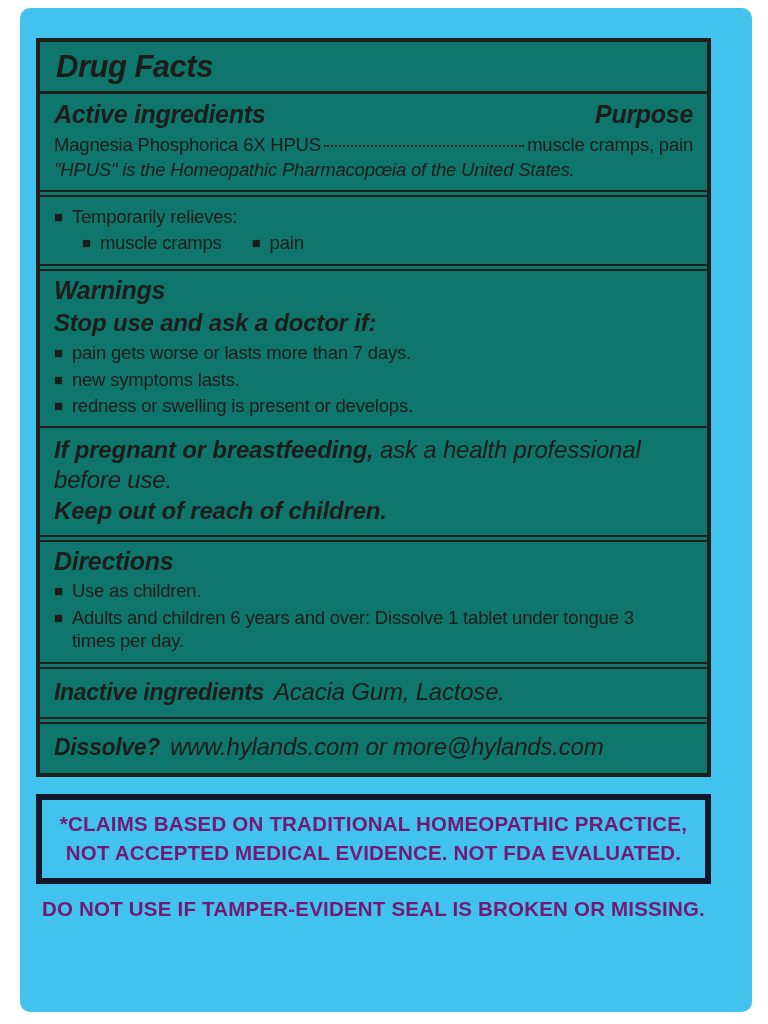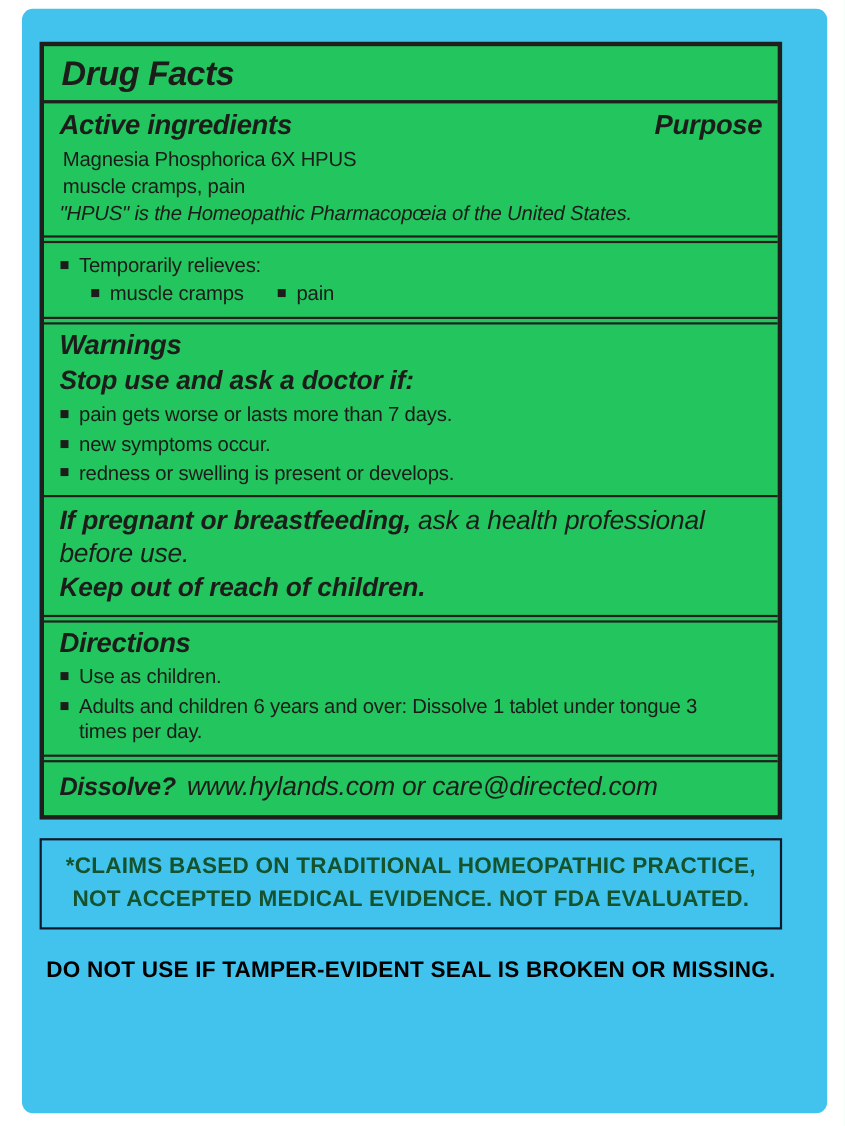--- a/index.html
+++ b/index.html
@@ -20,21 +20,21 @@
     border-radius: 10px;
   }
   .content {
     position: absolute;
     left: 16px; top: 30px;
     width: 675px;
   }
 
   
   .panel {
-    background: #22c55e;
+    background: #0f766e;
     border: 4px solid #1f1f1d;
   }
   .sec { padding: 5px 14px 9px 14px; }
   .sec + .sec { border-top: 7px double #1f1f1d; }
 
   .title {
     font-size: 31px;
     font-weight: bold;
     font-style: italic;
     letter-spacing: -0.5px;
@@ -47,21 +47,21 @@
     font-size: 25px;
     font-weight: bold;
     font-style: italic;
     letter-spacing: -0.3px;
     margin-bottom: 3px;
   }
   .heads-row { display: flex; justify-content: space-between; align-items: baseline; }
 
   .body-txt { font-size: 24px; line-height: 1.27; letter-spacing: -0.2px; font-style: italic; }
 
-  .leader-row { display: flex; align-items: baseline; font-size: 18.5px; letter-spacing: -0.2px; margin-top: 2px; flex-direction: column; }
+  .leader-row { display: flex; align-items: baseline; font-size: 18.5px; letter-spacing: -0.2px; margin-top: 2px; }
   .leader-dots {
     flex: 1;
     border-bottom: 2px dotted #1c1c1a;
     margin: 0 3px;
     transform: translateY(-4px);
   }
   .footnote { font-style: italic; font-size: 18.5px; letter-spacing: -0.2px; margin-top: 3px; }
 
   .row { display: flex; gap: 9px; font-size: 18.5px; line-height: 1.27; letter-spacing: -0.2px; margin-top: 3px; }
   .row .b { flex: 0 0 auto; font-size: 15px; line-height: 1.55; }
@@ -76,33 +76,33 @@
     font-weight: bold;
     font-style: italic;
     letter-spacing: -0.3px;
     margin-right: 10px;
     white-space: nowrap;
   }
 
   
   .claims-box {
     margin-top: 17px;
-    border: 2px solid #0f172a;
+    border: 6px solid #0f172a;
     padding: 9px 6px 10px 6px;
     text-align: center;
-    color: #14532d;
+    color: #701a75;
     font-weight: bold;
     font-size: 20.5px;
     line-height: 1.45;
     letter-spacing: 0.2px;
   }
   .tamper {
-    margin-top: 25px;
+    margin-top: 13px;
     text-align: center;
-    color: #000000;
+    color: #701a75;
     font-weight: bold;
     font-size: 20.5px;
     letter-spacing: 0.2px;
   }
 </style>
 </head>
 <body>
 
 <div class="card">
   <div class="content">
@@ -143,21 +143,21 @@
 
       <div class="sec">
         <div class="h2">Warnings</div>
         <div class="body-txt bold">Stop use and ask a doctor if:</div>
         <div class="row">
           <span class="b">■</span>
           <span>pain gets worse or lasts more than 7 days.</span>
         </div>
         <div class="row">
           <span class="b">■</span>
-          <span>new symptoms occur.</span>
+          <span>new symptoms lasts.</span>
         </div>
         <div class="row">
           <span class="b">■</span>
           <span>redness or swelling is present or develops.</span>
         </div>
         <hr class="mid-rule">
         <div class="body-txt">
           <span class="bold">If pregnant or breastfeeding,</span><span> ask a health professional before use.</span>
         </div>
         <div class="body-txt bold">Keep out of reach of children.</div>
@@ -168,24 +168,28 @@
         <div class="row">
           <span class="b">■</span>
           <span>Use as children.</span>
         </div>
         <div class="row">
           <span class="b">■</span>
           <span style="max-width:600px;">Adults and children 6 years and over: Dissolve 1 tablet under tongue 3 times per day.</span>
         </div>
       </div>
 
+      <div class="sec inline-sec">
+        <span class="h2-inline">Inactive ingredients</span>
+        <span class="body-txt">Acacia Gum, Lactose.</span>
+      </div>
 
       <div class="sec inline-sec">
         <span class="h2-inline">Dissolve?</span>
-        <span class="body-txt">www.hylands.com or care@directed.com</span>
+        <span class="body-txt">www.hylands.com or more@hylands.com</span>
       </div>
 
     </div>
 
     <div class="claims-box">
       <div>*CLAIMS BASED ON TRADITIONAL HOMEOPATHIC PRACTICE,</div>
       <div>NOT ACCEPTED MEDICAL EVIDENCE. NOT FDA EVALUATED.</div>
     </div>
 
     <div class="tamper">DO NOT USE IF TAMPER-EVIDENT SEAL IS BROKEN OR MISSING.</div>

